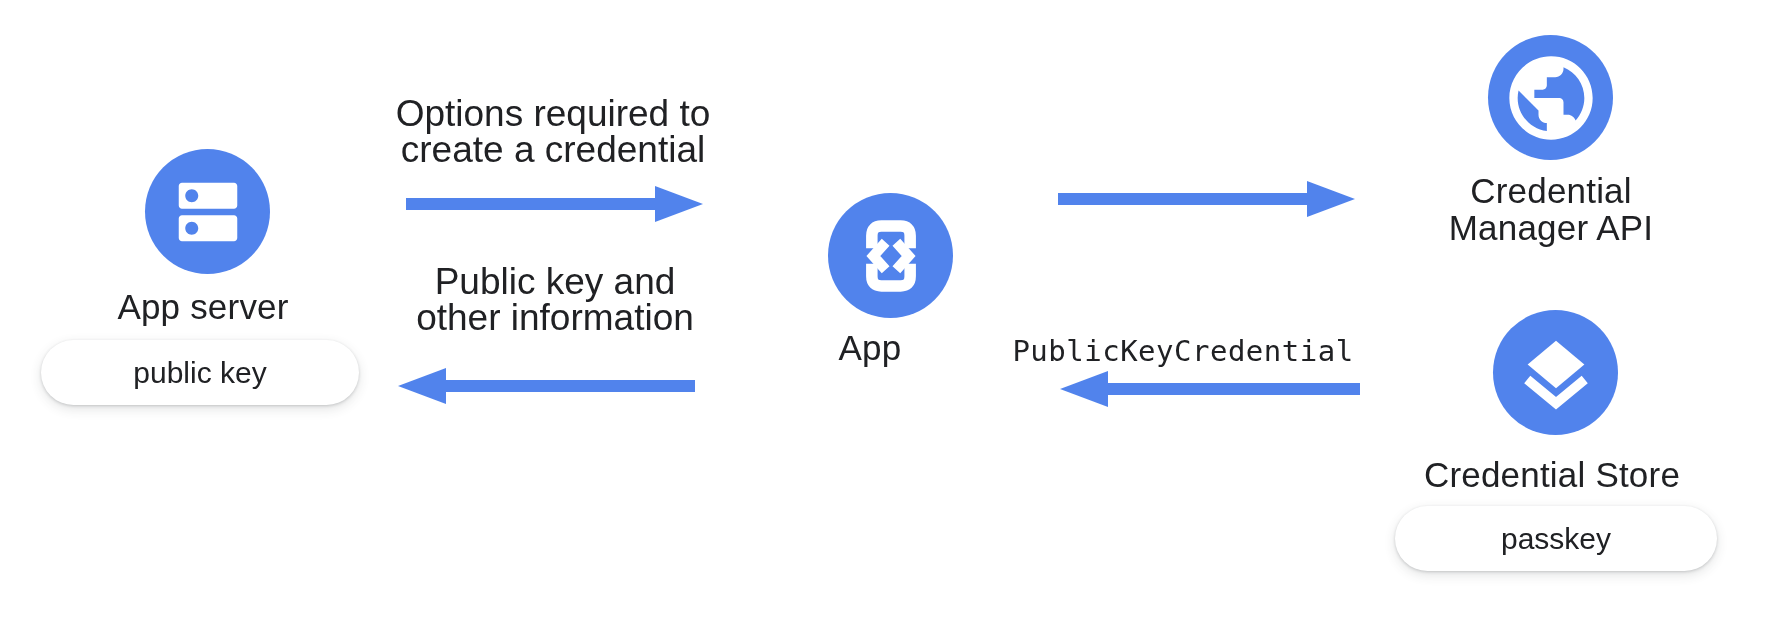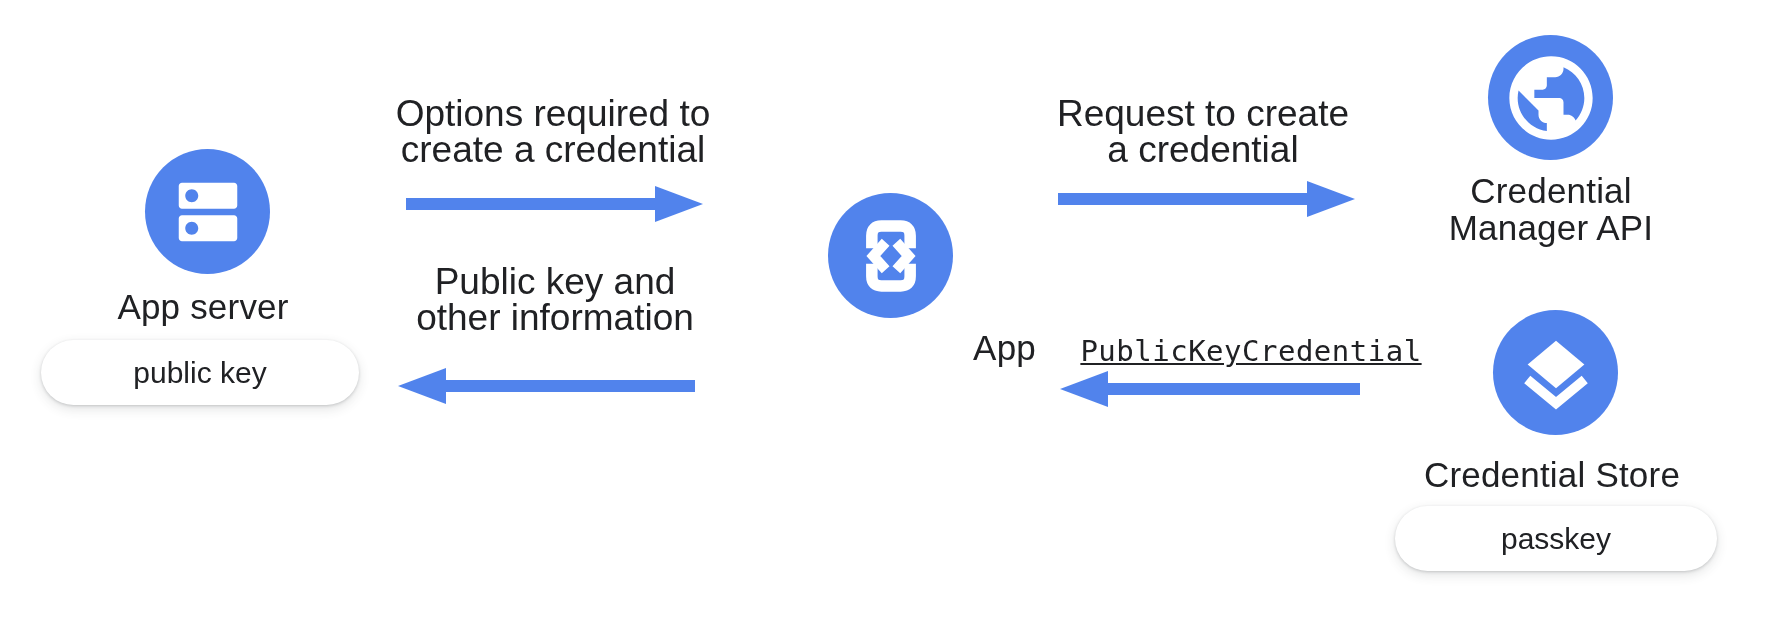--- a/index.html
+++ b/index.html
@@ -96,42 +96,38 @@
   </div>
 
   <div class="abs node-circle" style="left:828px;top:193px;">
     <svg width="92" height="92" viewBox="0 0 24 24">
       <path d="M7 10 V6.7 Q7 4.2 9.5 4.2 H14.5 Q17 4.2 17 6.7 V10" fill="none" stroke="#fff" stroke-width="3"></path>
       <path d="M7 14 V17.3 Q7 19.8 9.5 19.8 H14.5 Q17 19.8 17 17.3 V14" fill="none" stroke="#fff" stroke-width="3"></path>
       <path d="M10.6 8.4 L7.4 12 L10.6 15.6" fill="none" stroke="#fff" stroke-width="2.7" stroke-linejoin="miter"></path>
       <path d="M13.4 8.4 L16.6 12 L13.4 15.6" fill="none" stroke="#fff" stroke-width="2.7" stroke-linejoin="miter"></path>
     </svg>
   </div>
-  <div class="abs node-label" style="left:736px;top:329px;width:300px;text-align:right;">App</div>
+  <div class="abs node-label" style="left:720px;top:329px;width:300px;">App</div>
 
-  <div class="abs flow-label" style="left:1038px;top:96px;width:330px;">
-    <div>Request to create</div>
-    <div>a credential</div>
-  </div>
   <div>
     <div class="abs shaft" style="left:1058px;top:193px;width:252px;"></div>
     <div class="abs head-right" style="left:1307px;top:181px;"></div>
   </div>
 
   <div class="abs node-circle" style="left:1488px;top:35px;">
     <svg width="100" height="100" viewBox="0 0 24 24">
       <path fill="#fff" fill-rule="evenodd" d="M12 2C6.48 2 2 6.48 2 12s4.48 10 10 10 10-4.48 10-10S17.52 2 12 2zm-1 17.93c-3.95-.49-7-3.85-7-7.93 0-.62.08-1.21.21-1.79L9 15v1c0 1.1.9 2 2 2v1.93zm6.9-2.54c-.26-.81-1-1.39-1.9-1.39h-1v-3c0-.55-.45-1-1-1H8v-2h2c.55 0 1-.45 1-1V7h2c1.1 0 2-.9 2-2v-.41c2.93 1.19 5 4.06 5 7.41 0 2.08-.8 3.97-2.1 5.39z"></path>
     </svg>
   </div>
   <div class="abs node-label" style="left:1401px;top:172px;width:300px;">
     <div>Credential</div>
     <div>Manager API</div>
   </div>
 
-  <div class="abs mono" style="left:1051px;top:334px;width:400px;text-decoration:underline;">PublicKeyCredential</div>
+  <div class="abs mono" style="left:983px;top:334px;width:400px;">PublicKeyCredential</div>
   <div>
     <div class="abs head-left" style="left:1060px;top:371px;"></div>
     <div class="abs shaft" style="left:1106px;top:383px;width:254px;"></div>
   </div>
 
   <div class="abs node-circle" style="left:1493px;top:310px;">
     <svg width="92" height="92" viewBox="0 0 24 24">
       <polygon fill="#fff" points="12,3.6 19.4,9.8 12,16 4.6,9.8"></polygon>
       <path d="M4.5 13.7 L12 19.9 L19.5 13.7" fill="none" stroke="#fff" stroke-width="2.5" stroke-linejoin="miter"></path>
     </svg>

